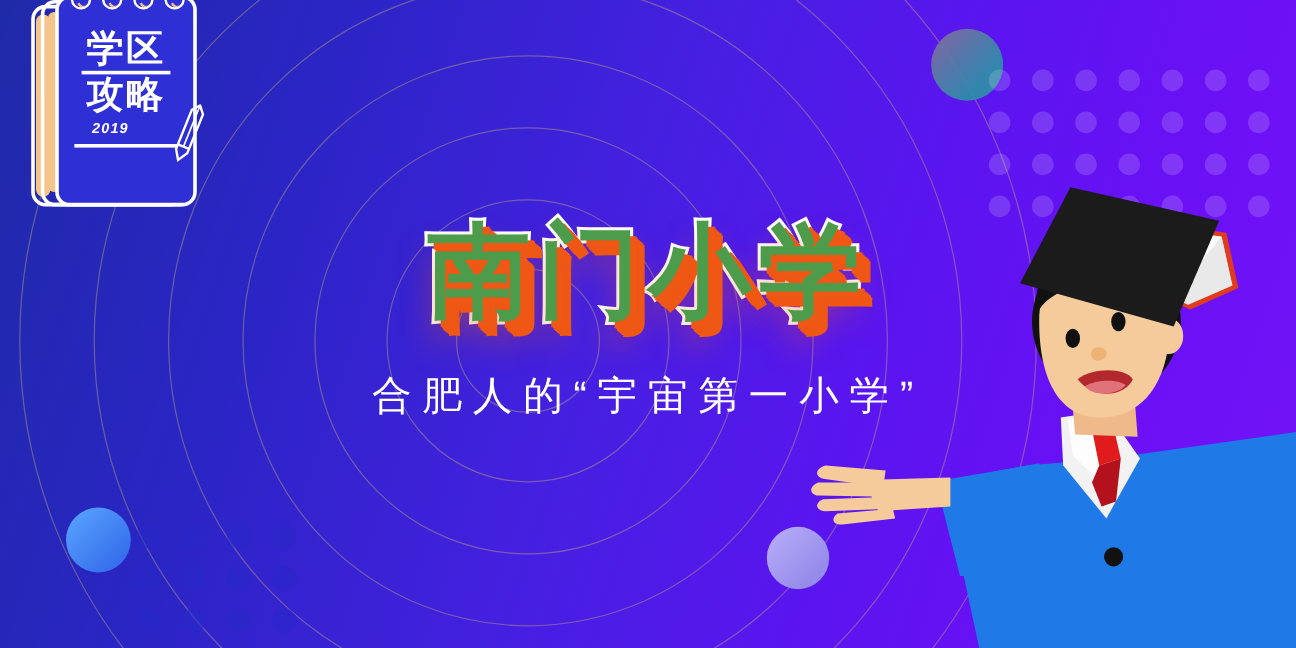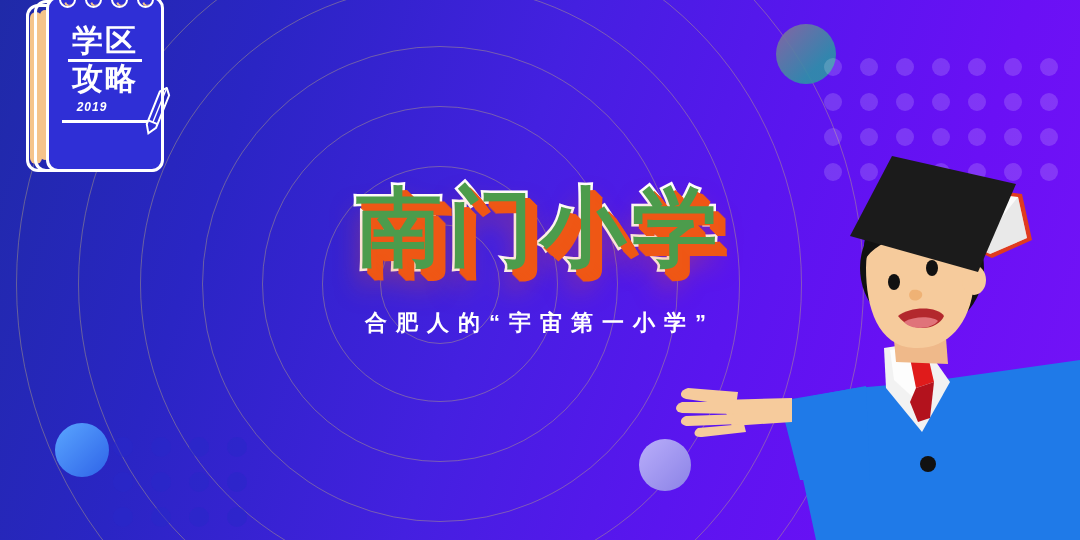--- a/index.html
+++ b/index.html
@@ -62,21 +62,21 @@
     -webkit-text-stroke:5px #ffffff;
     paint-order:stroke fill;
     text-shadow:
       5px 5px 0 #ef5715, 6px 6px 0 #ef5715, 7px 7px 0 #ef5715,
       8px 8px 0 #ef5715, 9px 9px 0 #ef5715, 10px 10px 0 #ef5715,
       11px 11px 0 #ef5715, 12px 12px 0 #ef5715,
       0 18px 26px rgba(239,87,21,.55);
   }
   .subtitle-wrap{position:absolute;left:0;right:0;top:310px;text-align:center;}
   .subtitle{
-    display:inline-block;font-size:22px;font-weight:700;color:#ffffff;
+    display:inline-block;font-size:33px;font-weight:400;color:#ffffff;
     letter-spacing:9px;line-height:1.2;
   }
 
   
   .illus{position:absolute;left:660px;top:150px;width:420px;height:390px;}
 
   
   .watermark{
     position:absolute;right:14px;bottom:10px;
     font-size:15px;color:#ffffff;letter-spacing:1.5px;font-weight:500;

